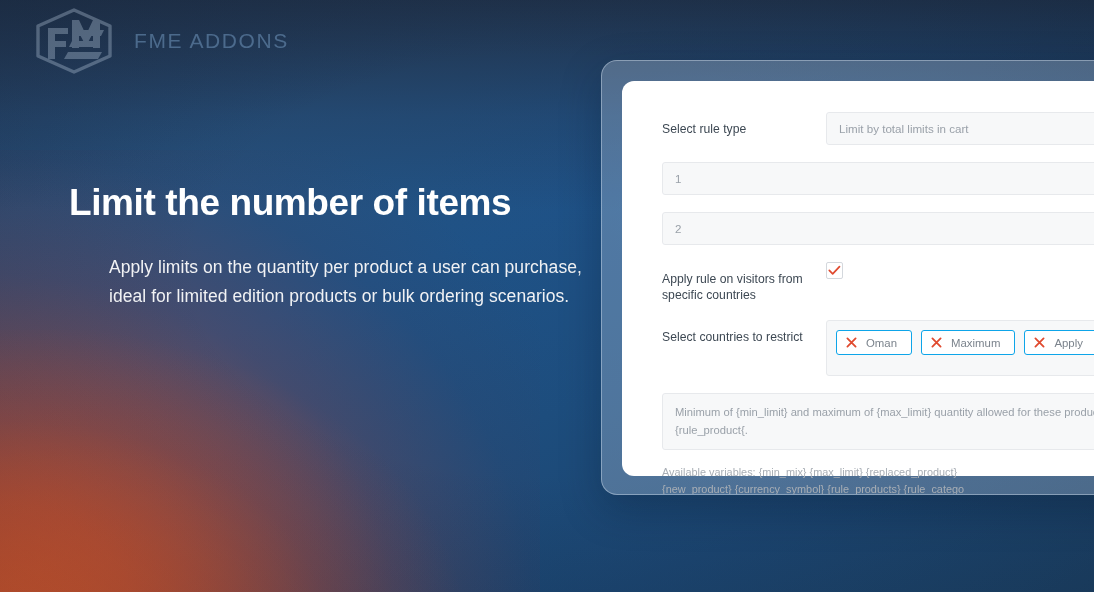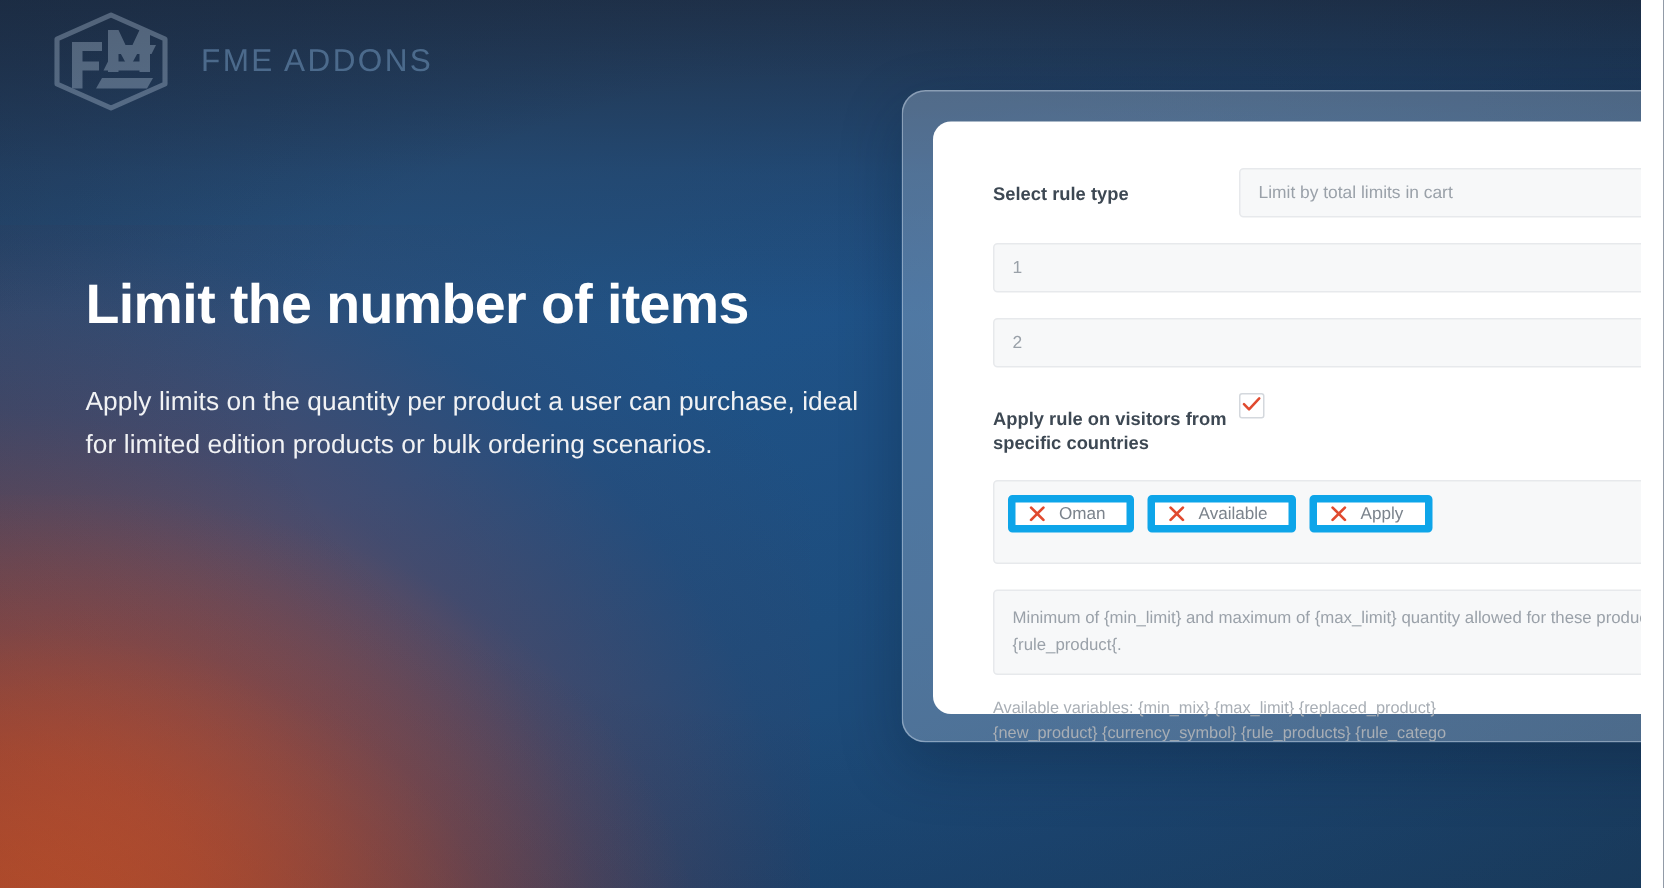--- a/index.html
+++ b/index.html
@@ -69,29 +69,29 @@
     z-index:5;
   }
   .brand-logo { width:92px; height:70px; position:relative; opacity:.30; }
   .brand-name {
     font-size:21px; font-weight:400; letter-spacing:1.6px;
     color:#5d7fa3; opacity:.72;
     white-space:nowrap;
   }
 
   
-  .hero { position:absolute; left:57px; top:178px; width:520px; z-index:5; }
+  .hero { position:absolute; left:69px; top:178px; width:520px; z-index:5; }
   .hero-title {
     font-size:37px; line-height:1.33; font-weight:700;
     color:#ffffff; letter-spacing:-.4px;
   }
   .hero-sub {
     margin-top:26px;
     font-size:17.5px; line-height:1.62; font-weight:400;
-    color:#f1f2f4; letter-spacing:.05px;
+    color:#f1f2f4; letter-spacing:.05px;margin-left:40px;
   }
 
   
   .card-frame {
     position:absolute; left:601px; top:60px;
     width:560px; height:435px;
     border-radius:16px 0 0 16px;
     background:rgba(196,211,231,.30);
     border:1px solid rgba(216,228,242,.42);
     border-right:none;
@@ -105,21 +105,21 @@
     background:#ffffff;
     border-radius:12px 0 0 12px;
   }
 
   
   .form { position:absolute; left:40px; top:31px; width:500px; }
   .row { display:flex; align-items:flex-start; margin-bottom:17px; }
   .row-label {
     width:164px; flex:0 0 164px;
     padding-top:9px;
-    font-size:12.2px; font-weight:700; line-height:1.33;
+    font-size:12.2px; font-weight:400; line-height:1.33;
     color:#3d4853; letter-spacing:.02px;
   }
   .row-field { flex:1 1 auto; min-width:0; }
 
   .input {
     height:33px;
     background:#f7f8f9;
     border:1px solid #e7e9ec;
     border-radius:3px;
     display:flex; align-items:center;
@@ -140,21 +140,21 @@
     background:#f7f8f9;
     border:1px solid #e7e9ec;
     border-radius:3px;
     padding:9px 9px;
     min-height:56px;
     display:flex; flex-wrap:nowrap; gap:9px;
     overflow:hidden;
   }
   .tag {
     background:#ffffff;
-    border:5px solid #0ea5e9;
+    border:1px solid #0ea5e9;
     border-radius:3px;
     height:25px;
     padding:0 14px 0 9px;
     display:flex; align-items:center; gap:9px;
     font-size:11.4px; color:#7b838c;
     white-space:nowrap;
   }
   .tag .x { line-height:0; flex:0 0 auto; }
 
   .textarea {
@@ -246,37 +246,38 @@
               <span>
                 <svg width="13" height="11" viewBox="0 0 13 11" xmlns="http://www.w3.org/2000/svg">
                   <path d="M1.3 5.4 L4.7 8.9 L11.5 1.6" fill="none" stroke="#e04a2f" stroke-width="1.7" stroke-linecap="round" stroke-linejoin="round"></path>
                 </svg>
               </span>
             </div>
           </div>
         </div>
 
         <div class="row">
+          <div class="row-label">Select countries to restrict</div>
           <div class="row-field">
             <div class="tagbox">
               <span class="tag">
                 <span class="x">
                   <svg width="11" height="11" viewBox="0 0 11 11" xmlns="http://www.w3.org/2000/svg">
                     <path d="M1.4 1.4 L9.6 9.6 M9.6 1.4 L1.4 9.6" fill="none" stroke="#e04a2f" stroke-width="1.8" stroke-linecap="round"></path>
                   </svg>
                 </span>
                 <span>Oman</span>
               </span>
               <span class="tag">
                 <span class="x">
                   <svg width="11" height="11" viewBox="0 0 11 11" xmlns="http://www.w3.org/2000/svg">
                     <path d="M1.4 1.4 L9.6 9.6 M9.6 1.4 L1.4 9.6" fill="none" stroke="#e04a2f" stroke-width="1.8" stroke-linecap="round"></path>
                   </svg>
                 </span>
-                <span>Available</span>
+                <span>Maximum</span>
               </span>
               <span class="tag">
                 <span class="x">
                   <svg width="11" height="11" viewBox="0 0 11 11" xmlns="http://www.w3.org/2000/svg">
                     <path d="M1.4 1.4 L9.6 9.6 M9.6 1.4 L1.4 9.6" fill="none" stroke="#e04a2f" stroke-width="1.8" stroke-linecap="round"></path>
                   </svg>
                 </span>
                 <span>Apply</span>
               </span>
             </div>

